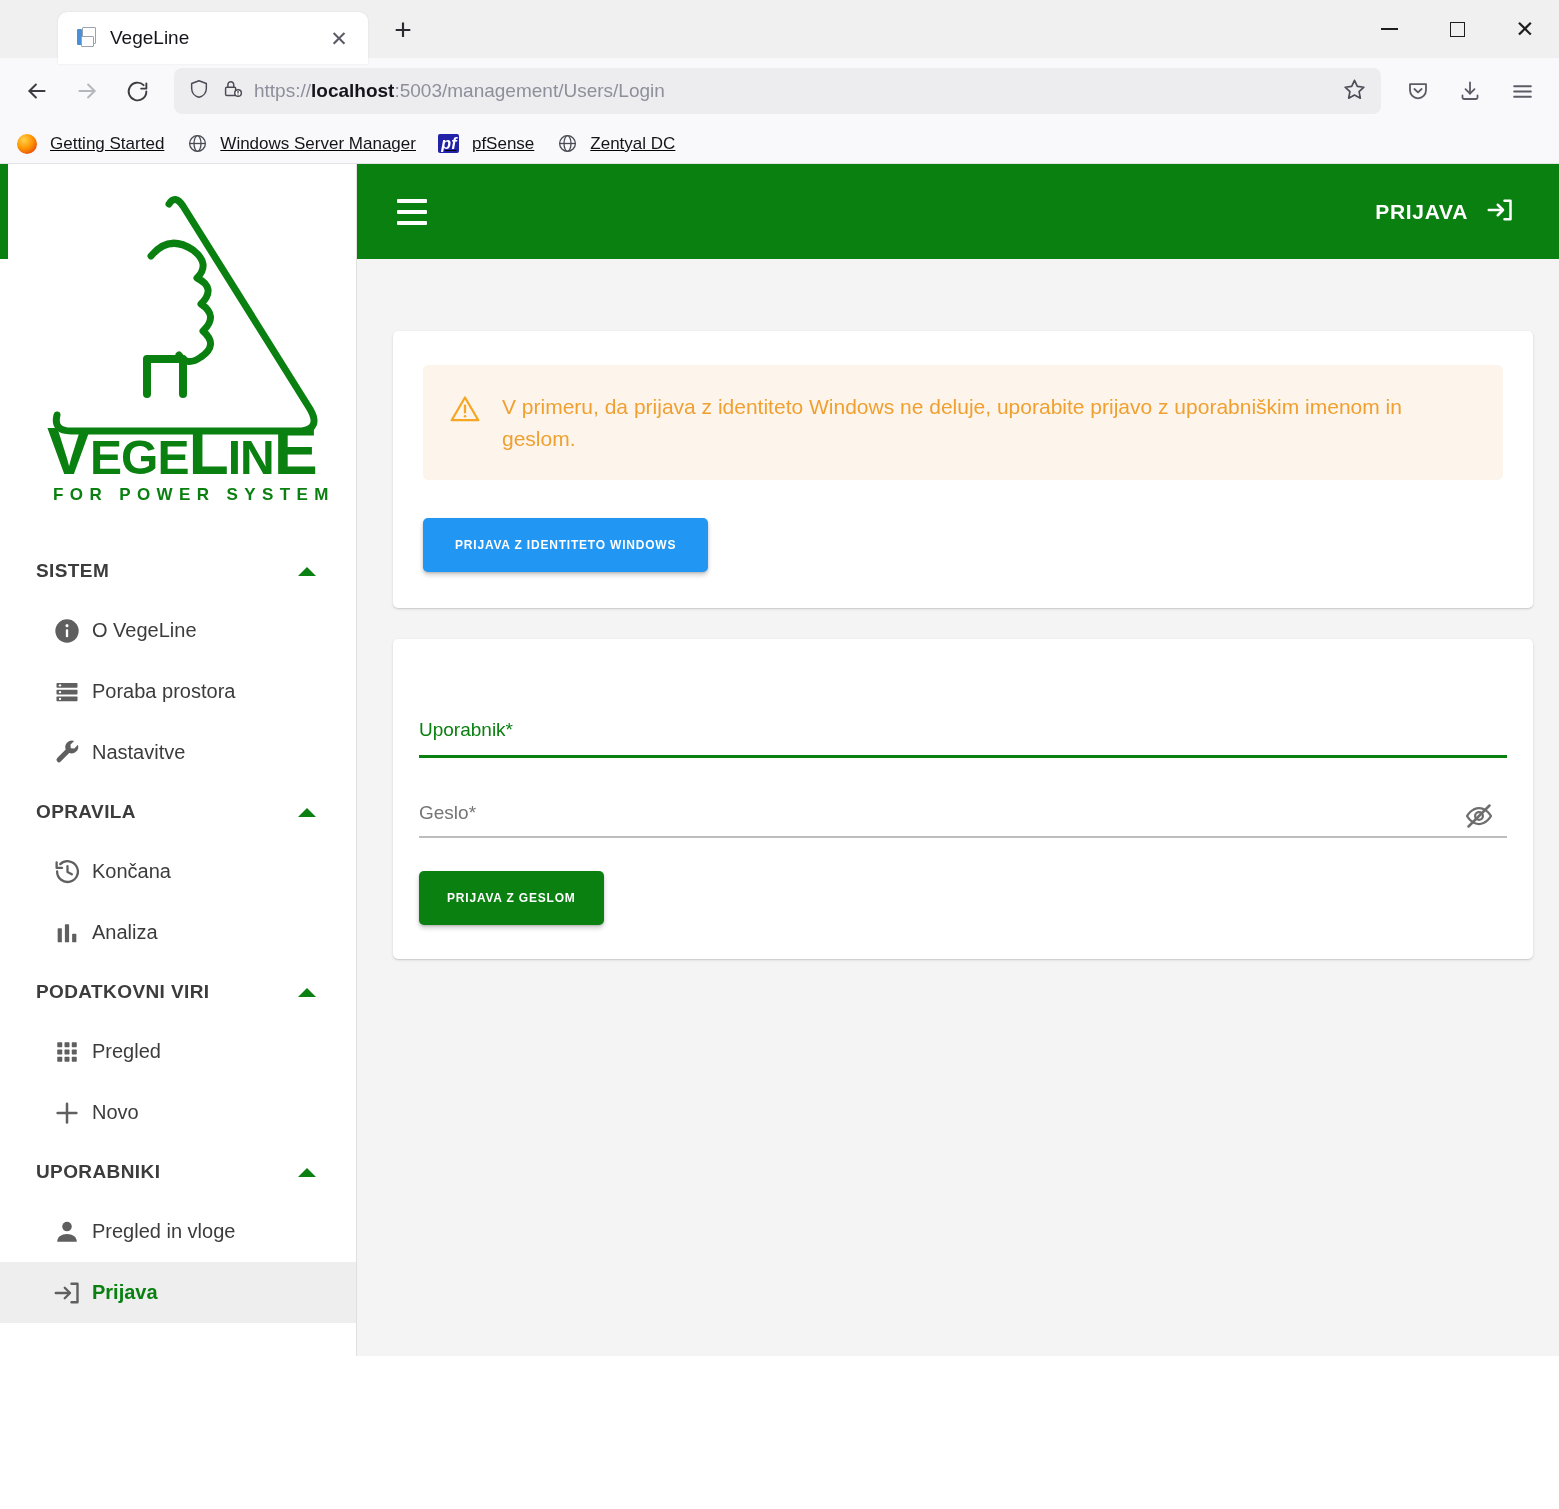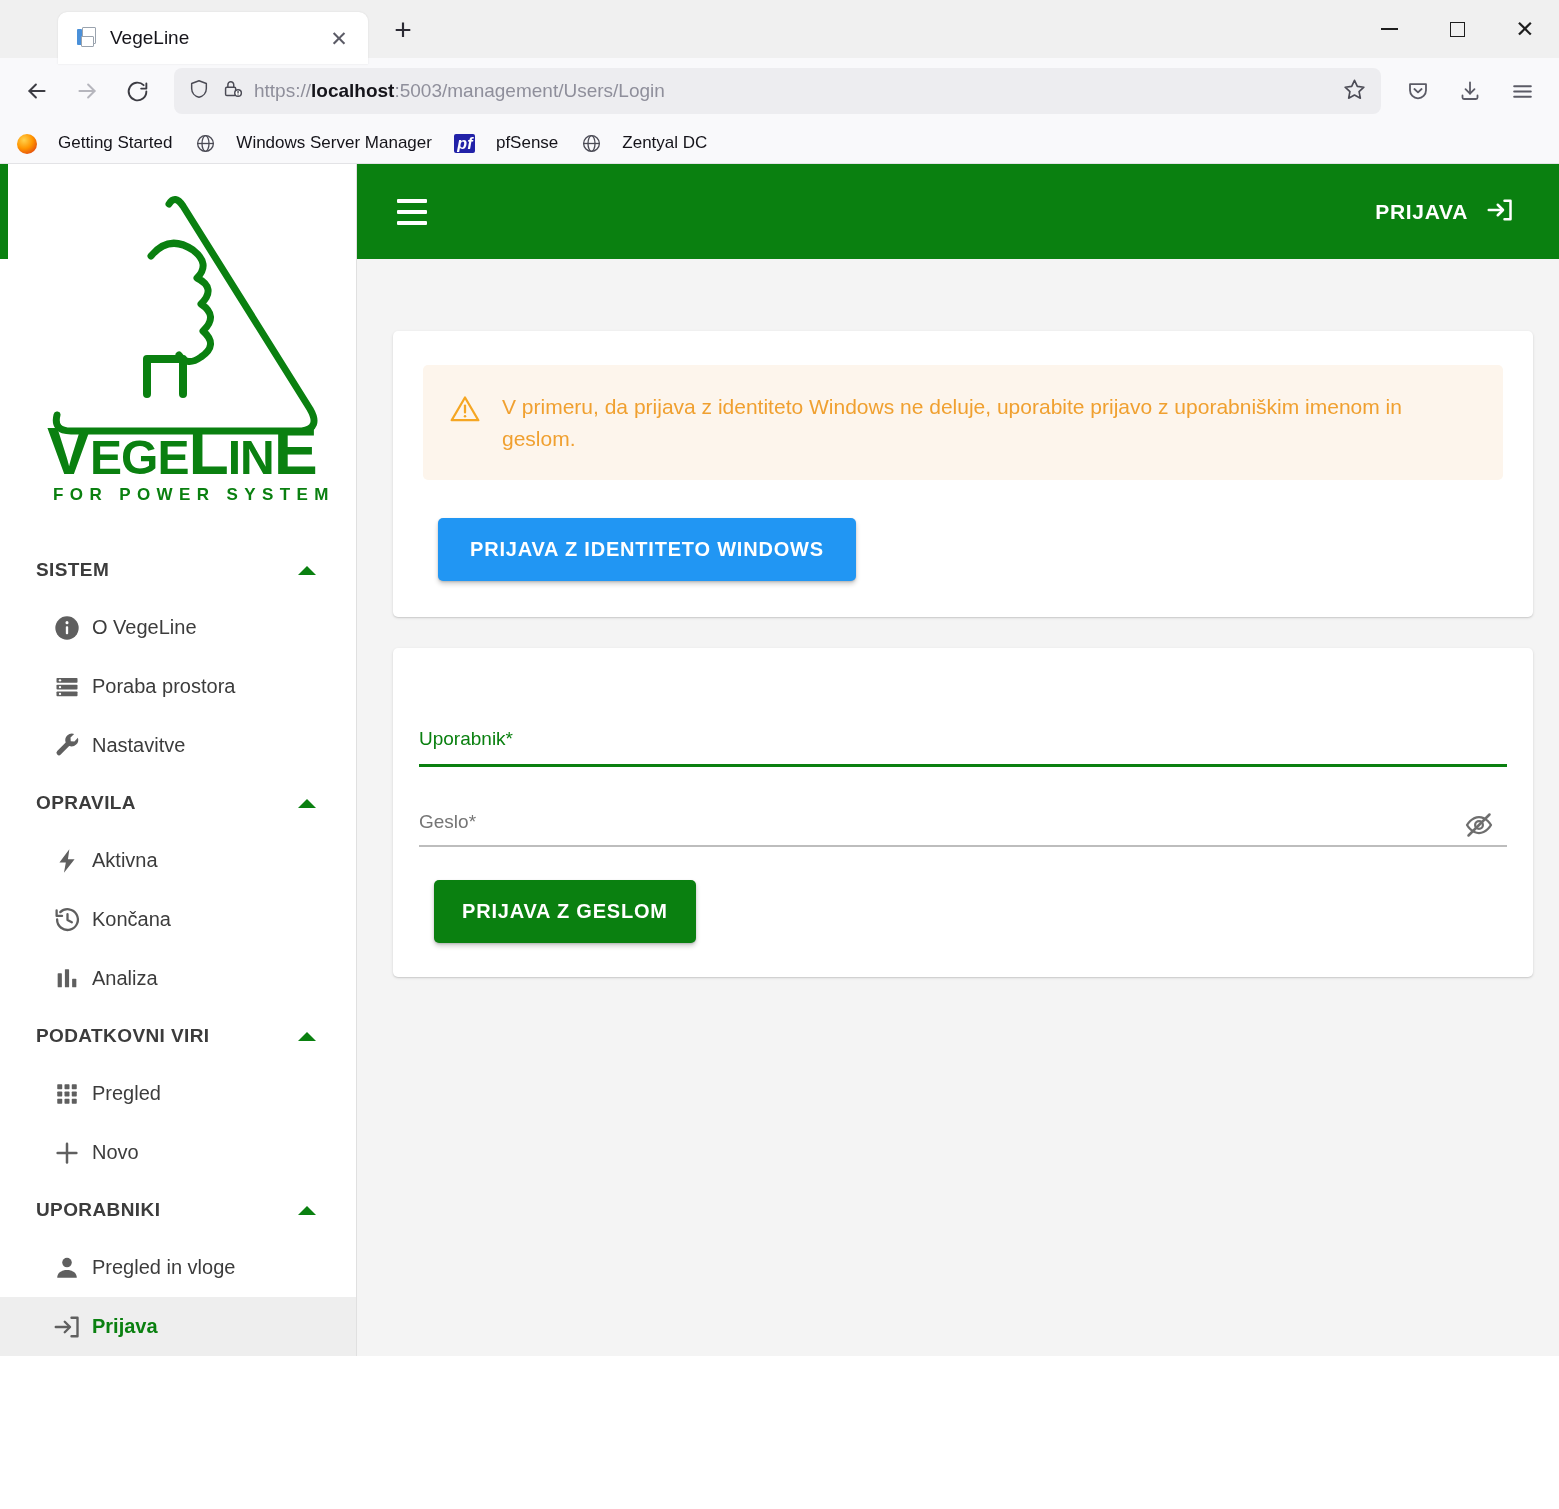--- a/index.html
+++ b/index.html
@@ -78,21 +78,21 @@
   .url-text { font-size: 19px; color: #8f8f9b; white-space: nowrap; }
   .url-text b { color: #15141a; font-weight: 700; text-align: center; }
   .url-text .scheme { color: #8f8f9b; }
   .star { margin-left: auto; color: #4b4b55; }
   .toolbar-right { display: flex; align-items: center; gap: 6px; }
 
   .bookmarks {
     height: 40px; background: #f9f9fb; display: flex; align-items: center;
     padding: 0 16px; gap: 22px; flex: none; border-bottom: 1px solid #e3e3e6;
   }
-  .bm { display: flex; align-items: flex-start; gap: 20px; }
+  .bm { display: flex; align-items: center; gap: 12px; text-decoration: underline; }
   .bm-label { font-size: 17px; color: #15141a; white-space: nowrap; }
   .bm-ico { width: 22px; height: 22px; flex: none; display: flex; align-items: center; justify-content: center; }
   .ff-ico {
     width: 20px; height: 20px; border-radius: 50%;
     background: radial-gradient(circle at 35% 30%, #ffd24d 0%, #ff9500 45%, #e8590c 75%, #c92a2a 100%);
   }
   .pf-ico {
     width: 21px; height: 19px; background: #2222a8; color: #fff;
     font-size: 16px; font-weight: 700; font-style: italic;
     display: flex; align-items: center; justify-content: center; border-radius: 2px;
@@ -154,24 +154,23 @@
 
   .alert {
     background: #fdf5ec; border-radius: 5px; padding: 26px 30px 26px 26px;
     display: flex; gap: 21px; align-items: flex-start;
   }
   .alert-ico { flex: none; width: 32px; height: 32px; margin-top: 2px; }
   .alert-text { font-size: 21px; line-height: 1.5; color: #f0a030; }
 
   .btn {
     border: none; border-radius: 5px; color: #fff;
-    font-family: "Liberation Sans", sans-serif; font-size: 20px; font-weight: 700;
+    font-family: "Liberation Sans", sans-serif; font-size: 12px; font-weight: 700;
     letter-spacing: .8px; cursor: pointer;
     box-shadow: 0 3px 5px rgba(0,0,0,.20), 0 1px 2px rgba(0,0,0,.14);
-    margin-left: 15px;
   }
   .btn-windows { background: #2196f3; padding: 20px 32px; margin-top: 38px; }
   .btn-password { background: #0a8010; padding: 20px 28px; margin-top: 33px; }
 
   .field { position: relative; padding-top: 28px; margin-bottom: 13px; }
   .field-label-float {
     position: absolute; top: 8px; left: 0; font-size: 19px; color: #0a8010; margin-top: 36px;
   }
   .field-input {
     width: 100%; border: none; outline: none; background: transparent;
@@ -378,28 +377,20 @@
           <svg width="29" height="29" viewBox="0 0 24 24" fill="#5f5f5f">
               <path d="M20.6 5.5a5.6 5.6 0 0 1-7.2 7l-7 7a2 2 0 0 1-2.9-2.9l7-7a5.6 5.6 0 0 1 7-7.2l-3 3 .2 3 3 .2z"></path>
             </svg>
         </span>
         <span class="nav-label">Nastavitve</span>
       </div>
 
       <div class="nav-section-title">
         <span>OPRAVILA</span>
         <span class="chev"></span>
-      </div>
-      <div class="nav-item">
-        <span class="nav-ico">
-          <svg width="28" height="28" viewBox="0 0 24 24" fill="#5f5f5f">
-              <polygon points="14 2 5.5 13.2 11 13.2 9.4 22 18.5 10.4 12.8 10.4"></polygon>
-            </svg>
-        </span>
-        <span class="nav-label">Aktivna</span>
       </div>
       <div class="nav-item">
         <span class="nav-ico">
           <svg width="29" height="29" viewBox="0 0 24 24" fill="none" stroke="#5f5f5f" stroke-width="1.9" stroke-linecap="round" stroke-linejoin="round">
               <path d="M3.4 12a8.6 8.6 0 1 0 2.6-6.1"></path>
               <polyline points="3 4.5 3 9 7.5 9"></polyline>
               <polyline points="12 7.6 12 12.4 15.6 14.3"></polyline>
             </svg>
         </span>
         <span class="nav-label">Končana</span>

